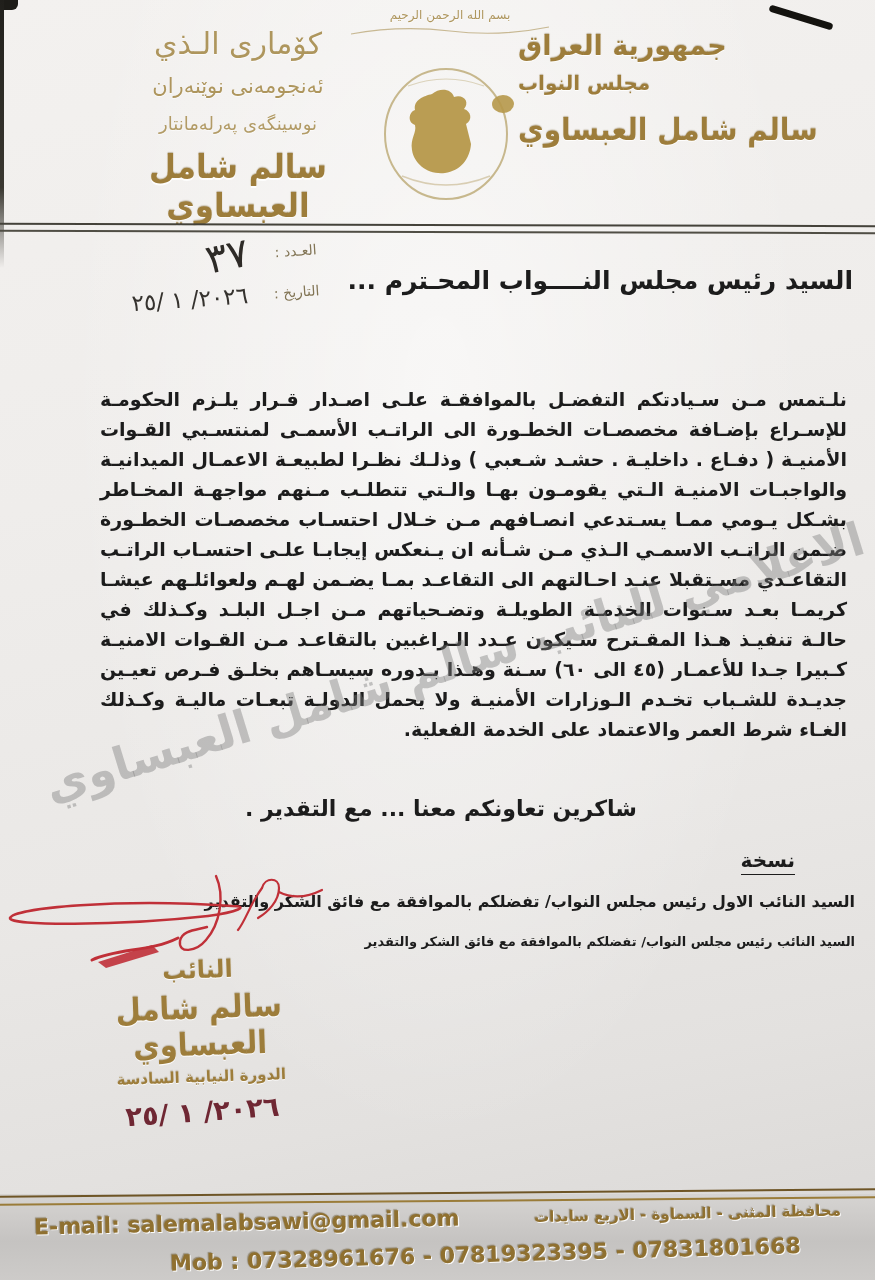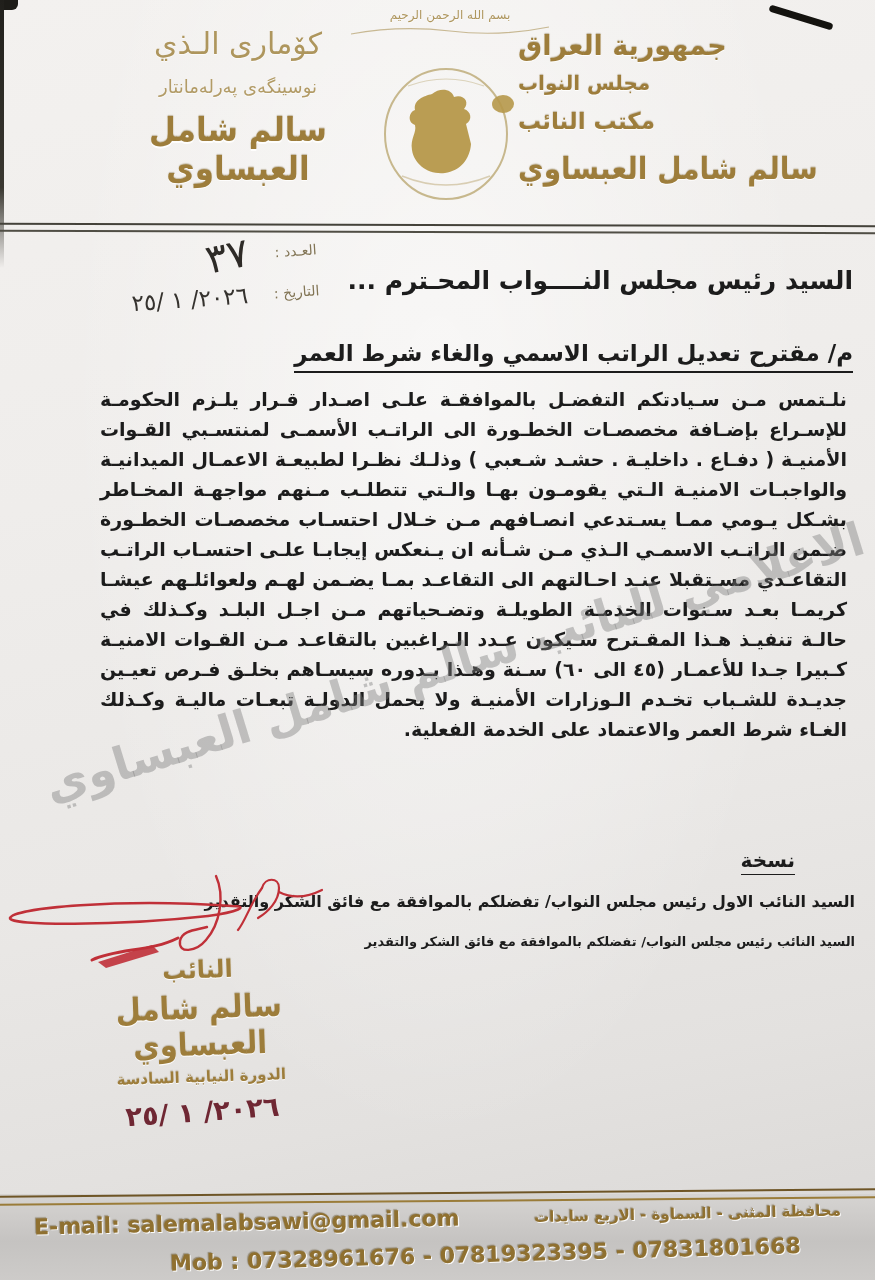--- a/index.html
+++ b/index.html
@@ -88,59 +88,59 @@
 <body>
 
 <div id="page">
 
   <div class="corner-smudge"></div>
   <div class="left-edge-smudge"></div>
   <div class="pen-mark"></div>
 
   <div class="hdr-left">
     <div class="l1 gold-soft">كۆماری الـذي</div>
+    <div class="l2 gold-soft">ئەنجومەنی نوێنەران</div>
     <div class="l3 gold-soft">نوسینگەی پەرلەمانتار</div>
     <div class="nm gold callig">سالم شامل العبساوي</div>
   </div>
 
   <div class="bismillah gold-soft">بسم الله الرحمن الرحيم</div>
   <svg class="bismillah-swash" viewBox="0 0 210 18">
     <path d="M 6 12 Q 55 3 105 9 T 204 5" fill="none" stroke="#a28644" stroke-width="1.2" opacity=".55"></path>
   </svg>
   <svg class="emblem" viewBox="0 0 150 156">
     <ellipse cx="74" cy="78" rx="61" ry="65" fill="none" stroke="#a08538" stroke-width="2" opacity=".55"></ellipse>
     <path d="M 60 38 c 8 -7 20 -5 22 3 c 10 -3 16 5 10 12 c 7 2 9 11 2 15 l 5 20 c -1 15 -11 27 -26 29 c -17 2 -31 -9 -33 -23 c -2 -12 5 -17 3 -25 c -8 -3 -6 -13 0 -15 c -2 -10 9 -14 17 -16 z" fill="#b6984a" opacity=".95"></path>
     <ellipse cx="131" cy="48" rx="11" ry="9" fill="#b6984a" opacity=".9"></ellipse>
     <path d="M 30 120 q 44 18 88 0" fill="none" stroke="#a08538" stroke-width="1.4" opacity=".35"></path>
     <path d="M 36 30 q 38 -14 76 0" fill="none" stroke="#a08538" stroke-width="1.2" opacity=".3"></path>
   </svg>
 
   <div class="hdr-right">
     <div class="l1 gold">جمهورية العراق</div>
     <div class="l2 gold">مجلس النواب</div>
-    <div class="l3 gold">مكتب النائب</div>
     <div class="nm gold callig">سالم شامل العبساوي</div>
   </div>
 
   <div class="header-divider"></div>
 
   <div class="meta">
     <div class="row">
       <span class="lbl">العـدد :</span>
       <span class="num">٣٧</span>
     </div>
     <div class="row row2">
       <span class="lbl">التاريخ :</span>
       <span class="dt">٢٠٢٦/ ١ /٢٥</span>
     </div>
   </div>
 
   <div class="addressee">السيد رئيس مجلس النــــواب المحـترم ...</div>
-  <div class="subject">م/ مقترح تعديل الراتب الاسمي والغاء شرط العمر</div>
   <div class="body-par">نلـتمس مـن سـيادتكم التفضـل بالموافقـة علـى اصـدار قـرار يلـزم الحكومـة للإسـراع بإضـافة مخصصـات الخطـورة الى الراتـب الأسمـى لمنتسـبي القـوات الأمنيـة ( دفـاع . داخليـة . حشـد شـعبي ) وذلـك نظـرا لطبيعـة الاعمـال الميدانيـة والواجبـات الامنيـة الـتي يقومـون بهـا والـتي تتطلـب مـنهم مواجهـة المخـاطر بشـكل يـومي ممـا يسـتدعي انصـافهم مـن خـلال احتسـاب مخصصـات الخطـورة ضـمن الراتـب الاسمـي الـذي مـن شـأنه ان يـنعكس إيجابـا علـى احتسـاب الراتـب التقاعـدي مسـتقبلا عنـد احـالتهم الى التقاعـد بمـا يضـمن لهـم ولعوائلـهم عيشـا كريمـا بعـد سـنوات الخدمـة الطويلـة وتضـحياتهم مـن اجـل البلـد وكـذلك في حالـة تنفيـذ هـذا المقـترح سـيكون عـدد الـراغبين بالتقاعـد مـن القـوات الامنيـة كـبيرا جـدا للأعمـار (٤٥ الى ٦٠) سـنة وهـذا بـدوره سيسـاهم بخلـق فـرص تعيـين جديـدة للشـباب تخـدم الـوزارات الأمنيـة ولا يحمل الدولـة تبعـات ماليـة وكـذلك الغـاء شرط العمر والاعتماد على الخدمة الفعلية.</div>
+  <div class="closing">شاكرين تعاونكم معنا ... مع التقدير .</div>
 
   <div class="watermark">المكتب الاعلامي للنائب سالم شامل العبساوي</div>
 
   <div class="copy-head">نسخة</div>
   <div class="copy1">السيد النائب الاول  رئيس مجلس النواب/  تفضلكم بالموافقة مع فائق الشكر والتقدير</div>
   <div class="copy2">السيد النائب رئيس مجلس النواب/ تفضلكم بالموافقة مع فائق الشكر والتقدير</div>
 
   <svg class="sig" viewBox="0 0 330 112">
     <g fill="none" stroke="#c03038" stroke-linecap="round">
       <path d="M 232 38 C 120 30 14 40 10 50 C 8 58 118 58 208 48 C 238 44 250 38 232 38 Z" stroke-width="2.6"></path>

